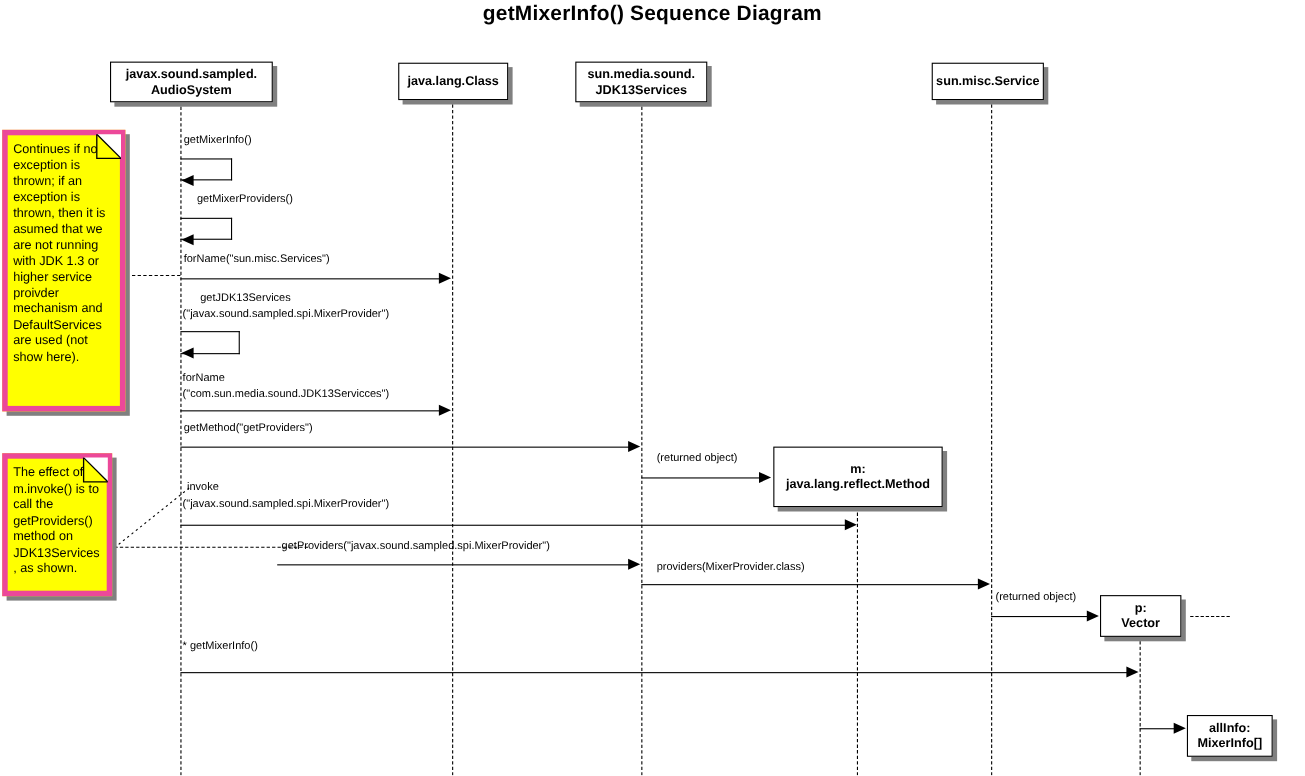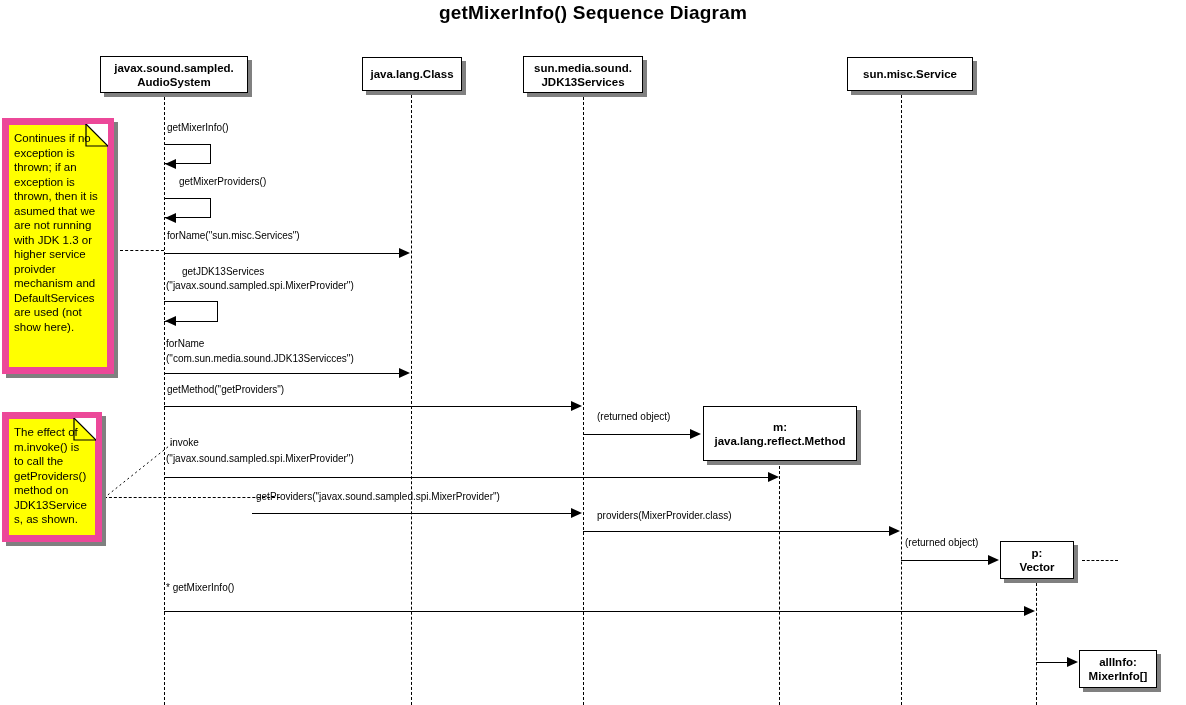--- a/index.html
+++ b/index.html
@@ -91,21 +91,21 @@
     color: #000000;
     white-space: nowrap;
     line-height: 13.5px;
   }
 
   
   .note {
     position: absolute;
     box-sizing: border-box;
     background: #ffff00;
-    border: 7px solid #ec4899;
+    border: 5px solid #ec4899;
     box-shadow: 4px 4px 0 0 #808080;
     font-size: 11.5px;
     color: #000000;
     line-height: 14.5px;
     padding: 6px 5px 4px 5px;
     word-wrap: break-word;
   }
   .note .fold {
     position: absolute;
     top: -1px;
@@ -149,21 +149,21 @@
   <div class="obox" style="left:100px; top:56px; width:148px; height:37px;">
     <span class="l1">javax.sound.sampled.</span>
     <span class="l2">AudioSystem</span>
   </div>
 
   <div class="obox" style="left:523px; top:56px; width:120px; height:37px;">
     <span class="l1">sun.media.sound.</span>
     <span class="l2">JDK13Services</span>
   </div>
 
-  <div class="obox" style="left:847px; top:57px; width:126px; height:34px;">
+  <div class="obox" style="left:847px; top:57px; width:102px; height:34px;">
     <span class="l1">sun.misc.Service</span>
   </div>
 
   <div class="obox" style="left:703px; top:406px; width:154px; height:55px;">
     <span class="l1">m:</span>
     <span class="l2">java.lang.reflect.Method</span>
   </div>
 
   <div class="obox" style="left:1000px; top:541px; width:74px; height:38px;">
     <span class="l1">p:</span>

